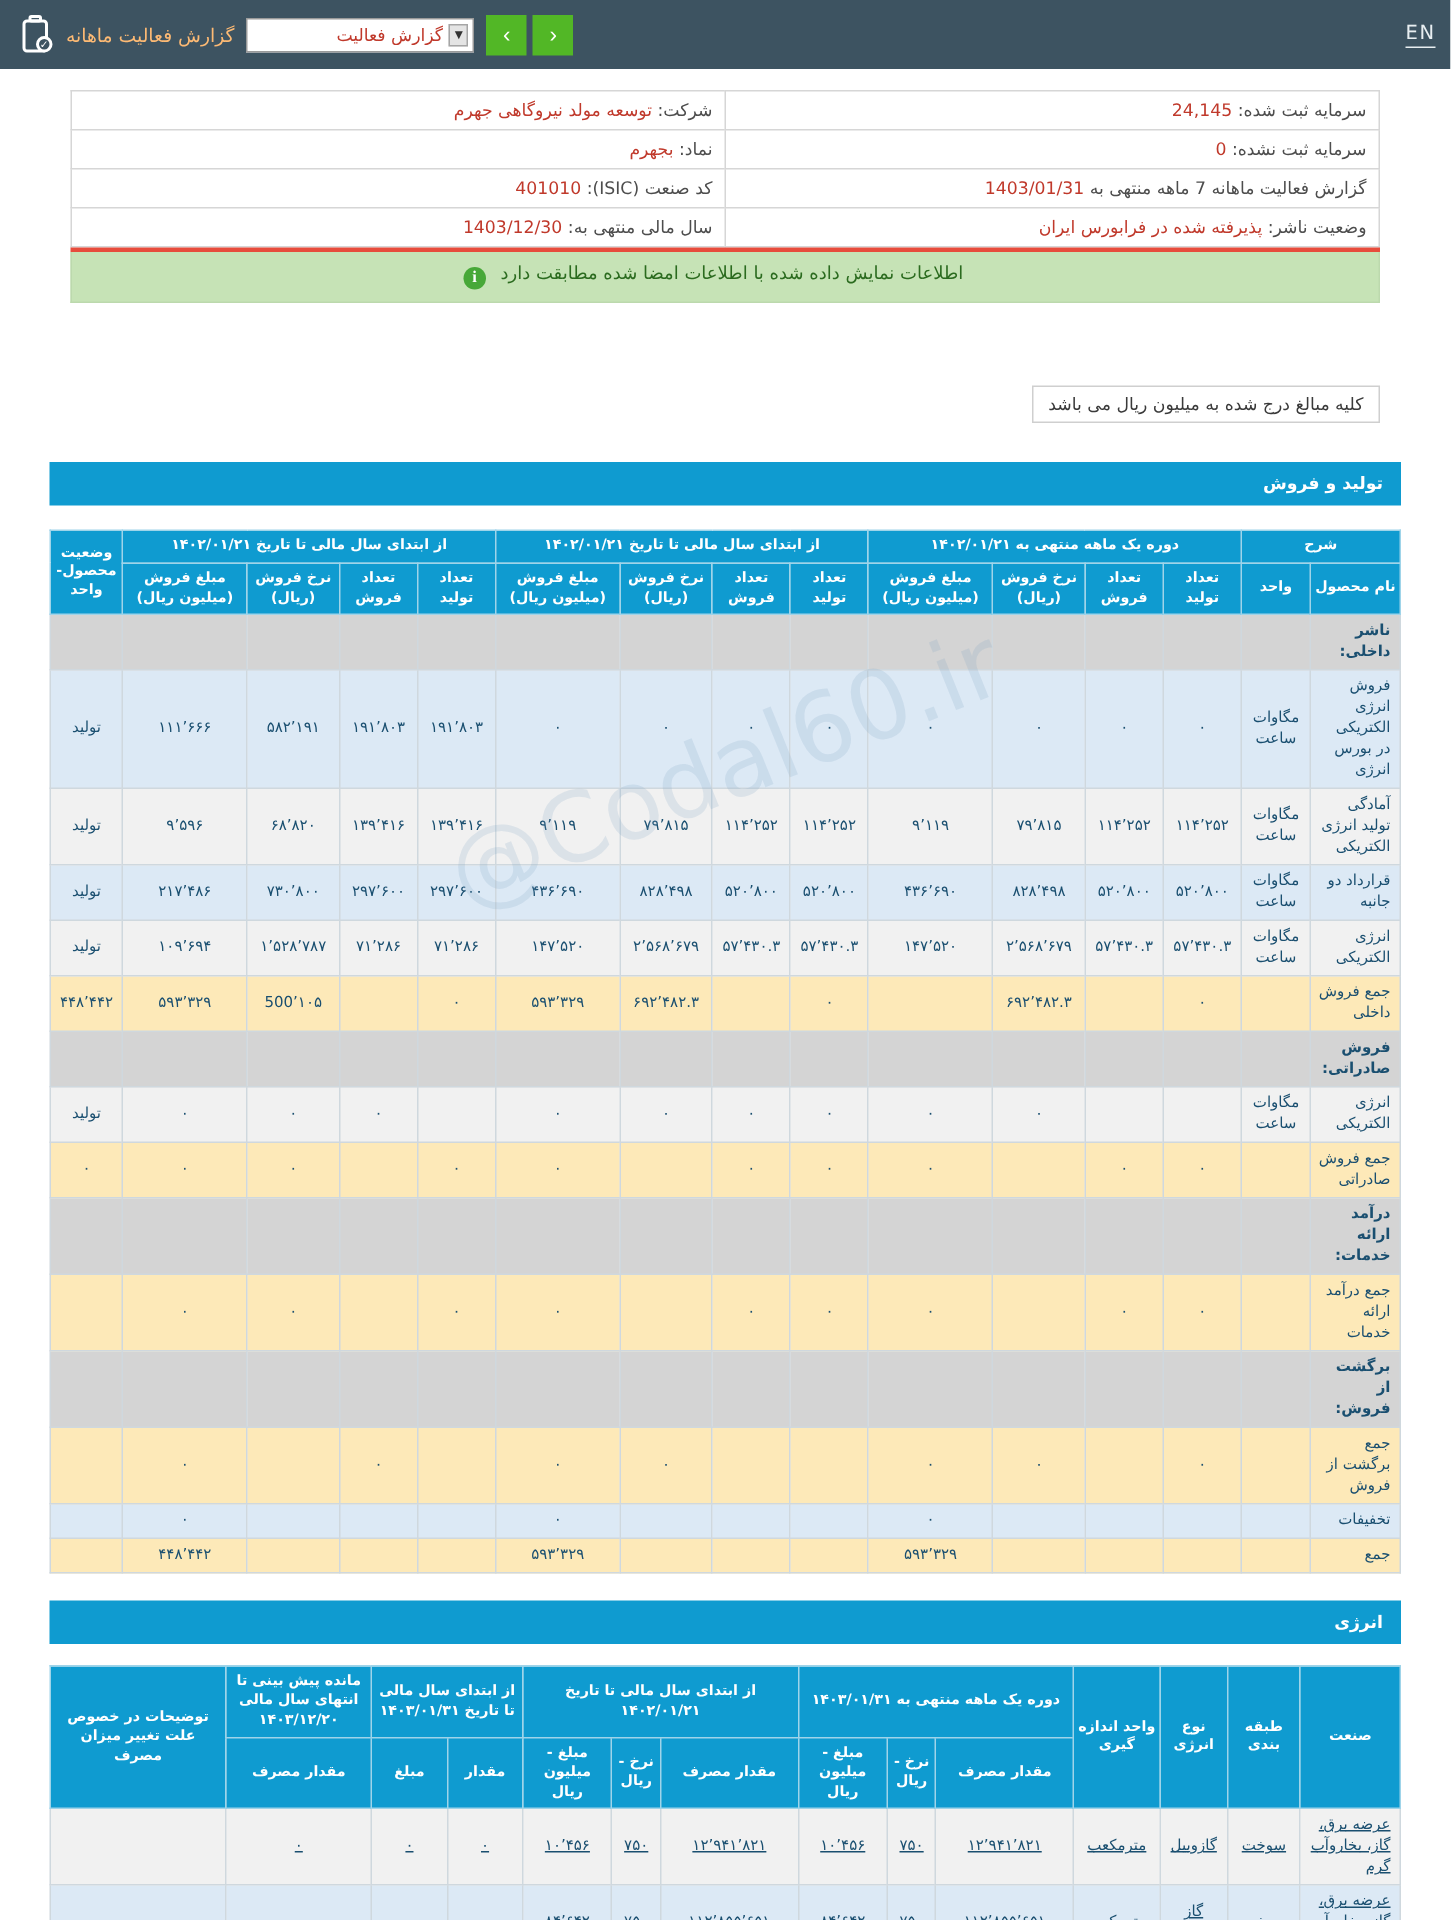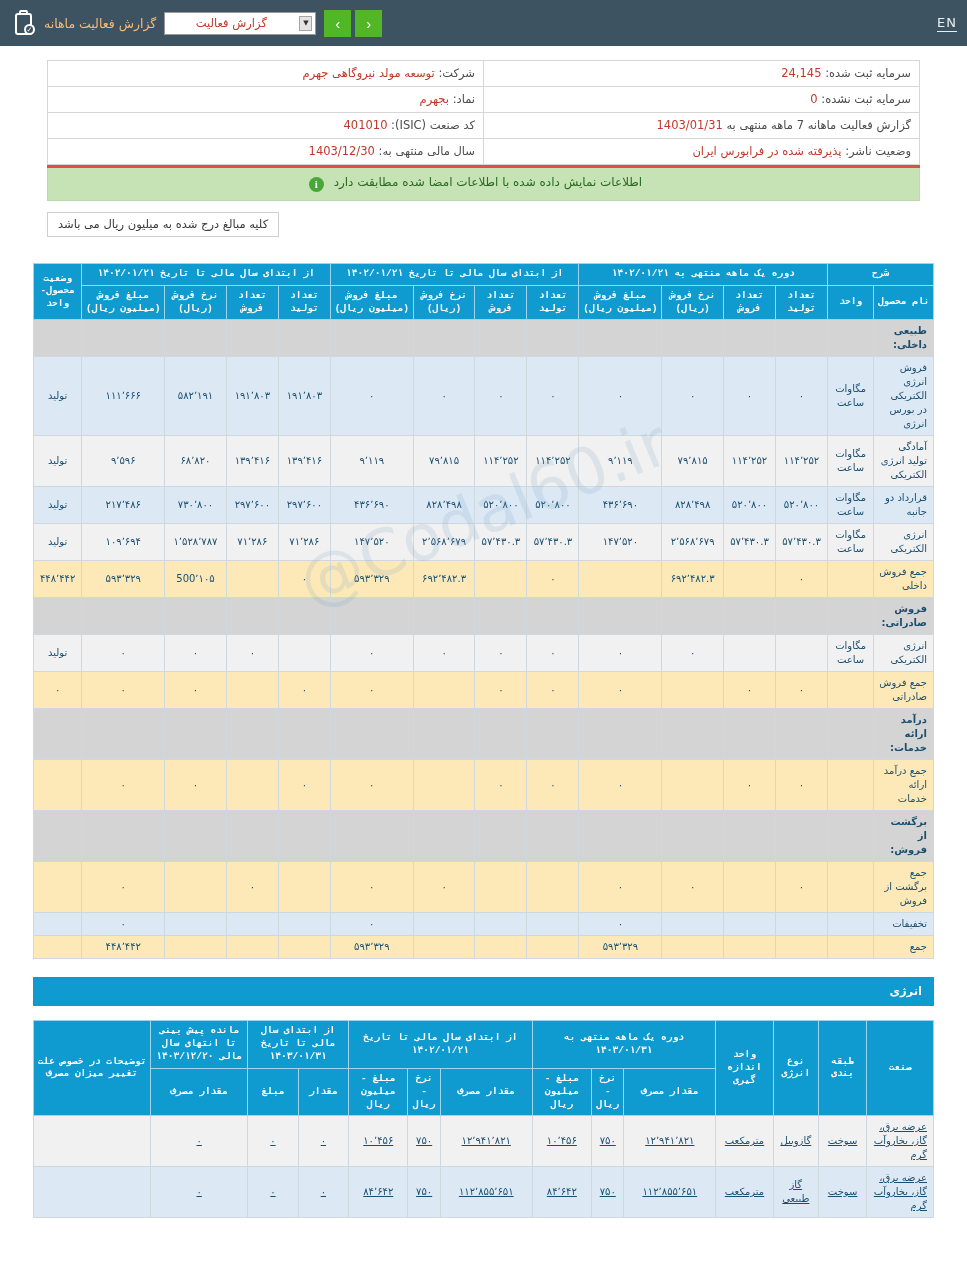--- a/index.html
+++ b/index.html
@@ -68,21 +68,21 @@
     display: flex;
     align-items: center;
     justify-content: space-between;
     padding: 0 3px 0 2px;
     font-size: 11.5px;
     color: #c0392b;
     position: relative;
   }
   .report-select .sel-text {
     flex: 1;
-    text-align: center;
+    text-align: right;
     padding-right: 4px;
     white-space: nowrap;
     overflow: hidden;
   }
   .report-select .caret {
     width: 13px; height: 15px;
     background: #e4e4e4;
     border: 1px solid #a5a5a5;
     display: flex; align-items: center; justify-content: center;
     font-size: 7px; color: #333;
@@ -211,21 +211,20 @@
   }
   table.grid th {
     background: #0f9bd0;
     color: #ffffff;
     border: 1px solid #9fd4e9;
     padding: 4px 2px;
     font-weight: bold;
     vertical-align: middle;
     line-height: 1.35;
     font-size: 9.5px;
-    font-family: Liberation Mono, monospace;
   }
   table.grid td {
     border: 1px solid #cfd8de;
     padding: 4px 4px;
     color: #1a4f70;
     text-align: center;
     vertical-align: middle;
     line-height: 1.4;
     height: 20px;
   }
@@ -314,26 +313,27 @@
           <span class="val">1403/12/30</span>
         </td>
       </tr>
     </tbody>
       </table>
     <div class="redline"></div>
     <div class="notice">
       <span>اطلاعات نمایش داده شده با اطلاعات امضا شده مطابقت دارد</span>
       <span class="info-icon">i</span>
     </div>
-    <div style="text-align:left;">
+    <div style="text-align:right;margin-top:44px;">
       <span class="rial-note">کلیه مبالغ درج شده به میلیون ریال می باشد</span>
     </div>
   </div>
 
   <div class="section">
+    <div class="panel-head">تولید و فروش</div>
 
     <table class="grid">
       <colgroup>
         <col style="width:6.2%">
           <col style="width:4.8%">
           <col style="width:5.4%">
           <col style="width:5.4%">
         <col style="width:6.4%">
           <col style="width:8.6%">
         <col style="width:5.4%">
@@ -366,21 +366,21 @@
           <th>نرخ فروش (ریال)</th>
           <th>مبلغ فروش (میلیون ریال)</th>
           <th>تعداد تولید</th>
           <th>تعداد فروش</th>
           <th>نرخ فروش (ریال)</th>
           <th>مبلغ فروش (میلیون ریال)</th>
         </tr>
       </thead>
       <tbody>
         <tr class="r-group">
-          <td class="rowname">طبیعی داخلی:</td>
+          <td class="rowname">ناشر داخلی:</td>
           <td></td>
             <td></td>
             <td></td>
           <td></td>
             <td></td>
             <td></td>
           <td></td>
             <td></td>
             <td></td>
           <td></td>

